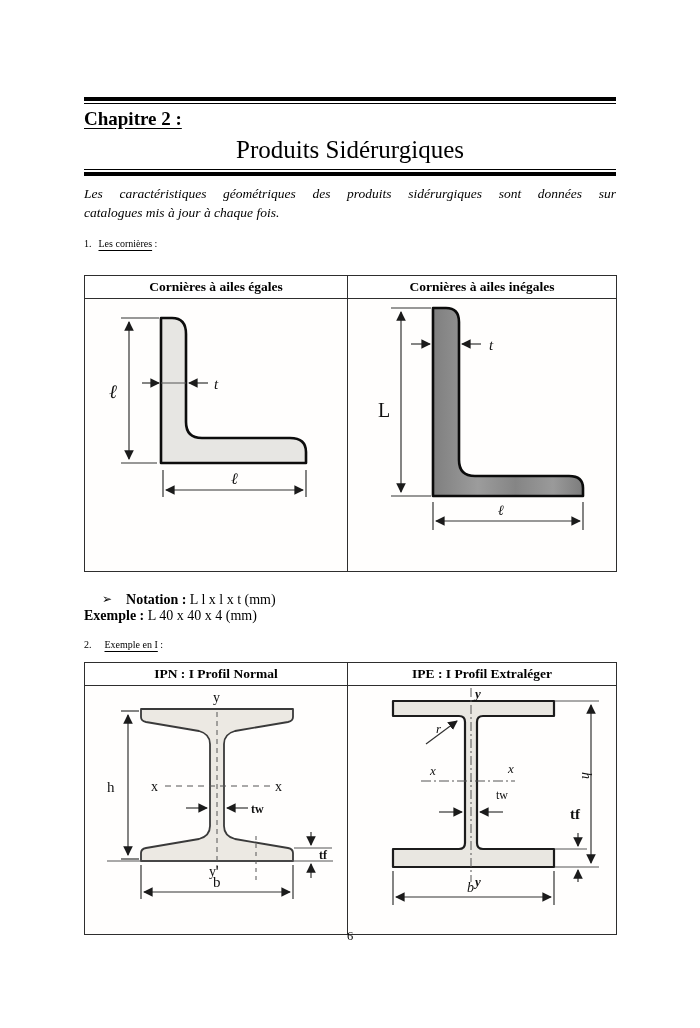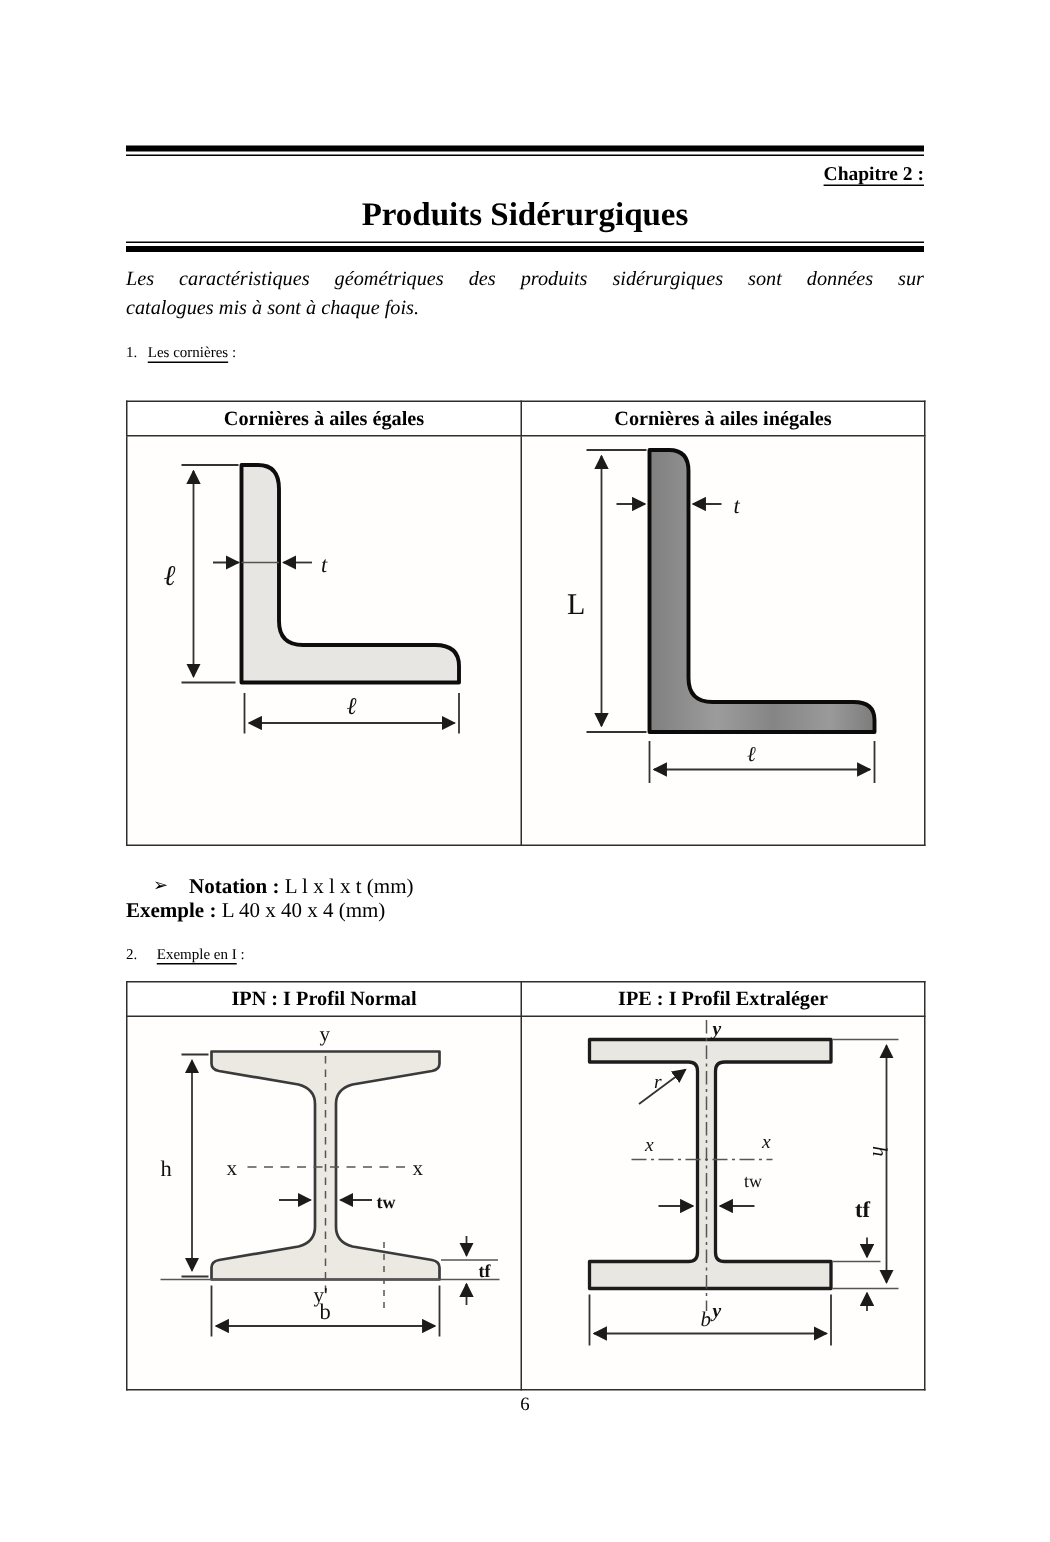--- a/index.html
+++ b/index.html
@@ -2,23 +2,23 @@
 <html><head>
 <meta charset="utf-8">
 <style>
   html,body{margin:0;padding:0;background:#ffffff;}
   .page{position:relative;width:700px;height:1028px;background:#fff;overflow:hidden;
         font-family:"Liberation Serif","DejaVu Serif",serif;color:#000;}
   .content{position:absolute;left:84px;top:97px;width:532px;}
   .dbl .thick{height:4px;background:#000;}
   .dbl .gap{height:2px;}
   .dbl .thin{height:1px;background:#000;}
-  .chapter{margin-top:4px;text-align:right;font-weight:bold;font-size:13px;
+  .chapter{margin-top:4px;text-align:left;font-weight:bold;font-size:19px;
            text-decoration:underline;text-underline-offset:3px;}
-  .doc-title{margin-top:6px;margin-bottom:5px;text-align:center;font-weight:bold;font-size:22px;}
+  .doc-title{margin-top:6px;margin-bottom:5px;text-align:center;font-weight:normal;font-size:25px;}
   .intro{margin:9px 0 0 0;font-size:13.5px;line-height:1.4;font-style:italic;}
   .intro .l1{display:block;text-align:justify;text-align-last:justify;}
   .intro .l2{display:block;}
   .sec{margin-top:15px;font-size:10px;font-weight:normal;}
   .sec .num{margin-right:7px;}
   .sec.sec2 .num{margin-right:13px;}
   .sec .u{text-decoration:underline;text-underline-offset:3px;}
   table.prod{border-collapse:collapse;table-layout:fixed;width:532px;margin-top:26px;}
   table.prod th,table.prod td{border:1.5px solid #2e2e2e;padding:0;}
   table.prod th{font-size:13.5px;font-weight:bold;height:22px;text-align:center;vertical-align:middle;}
@@ -62,21 +62,21 @@
     <div class="doc-title">Produits Sidérurgiques</div>
 
     <div class="dbl">
       <div class="thin"></div>
       <div class="gap"></div>
       <div class="thick"></div>
     </div>
 
     <p class="intro">
       <span class="l1">Les caractéristiques géométriques des produits sidérurgiques sont données sur</span>
-      <span class="l2">catalogues mis à sont à chaque fois.</span>
+      <span class="l2">catalogues mis à jour à chaque fois.</span>
     </p>
 
     <div class="sec">
       <span class="num">1.</span><span class="u">Les cornières</span><span> :</span>
     </div>
 
     <table class="prod">
       <colgroup>
           <col style="width:263px">
           <col style="width:269px">

